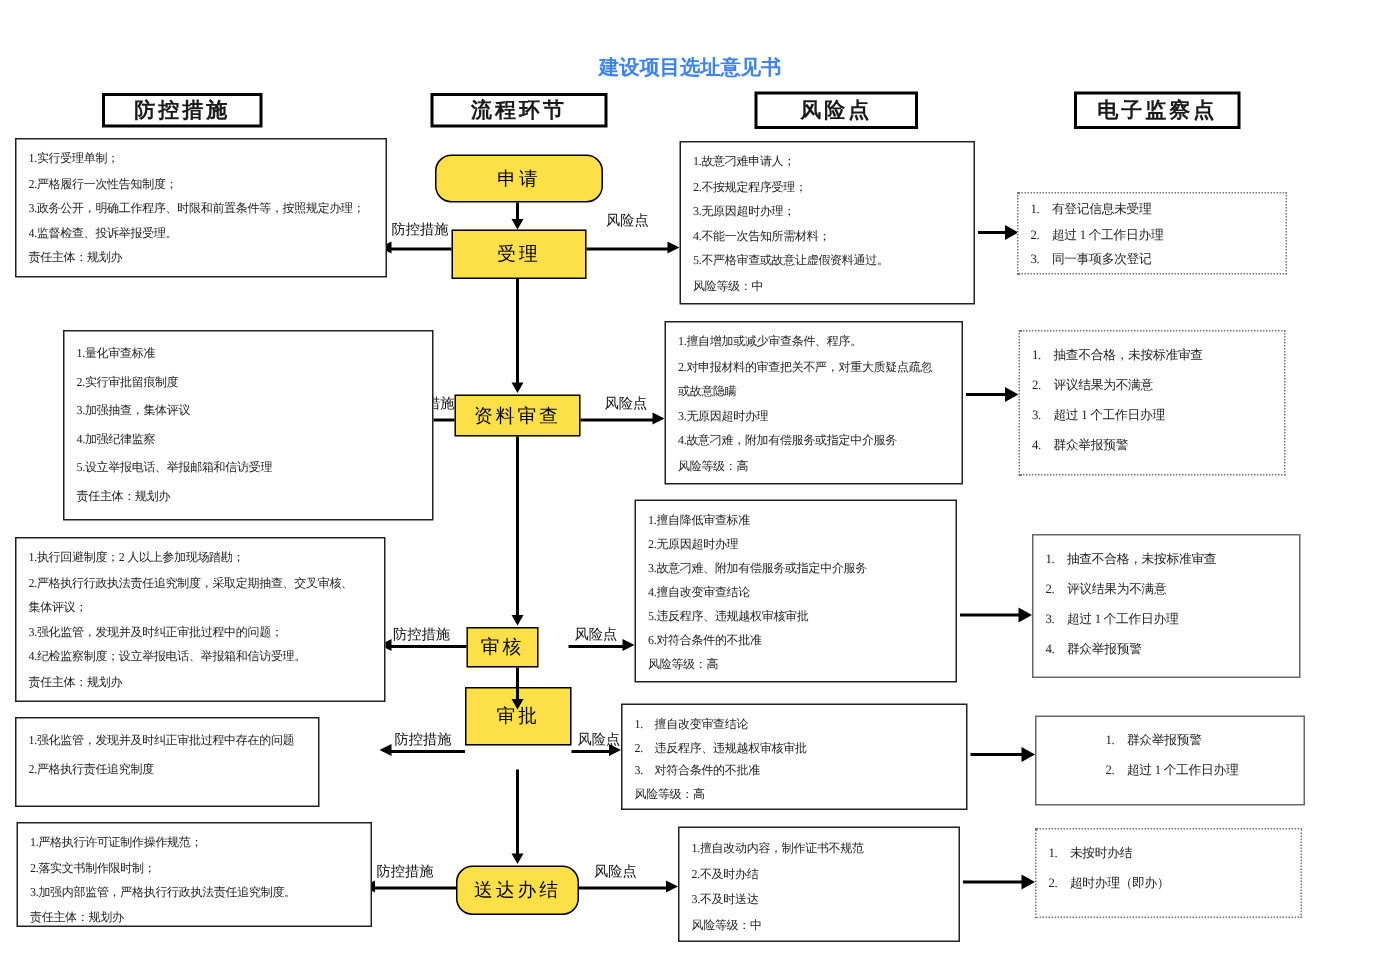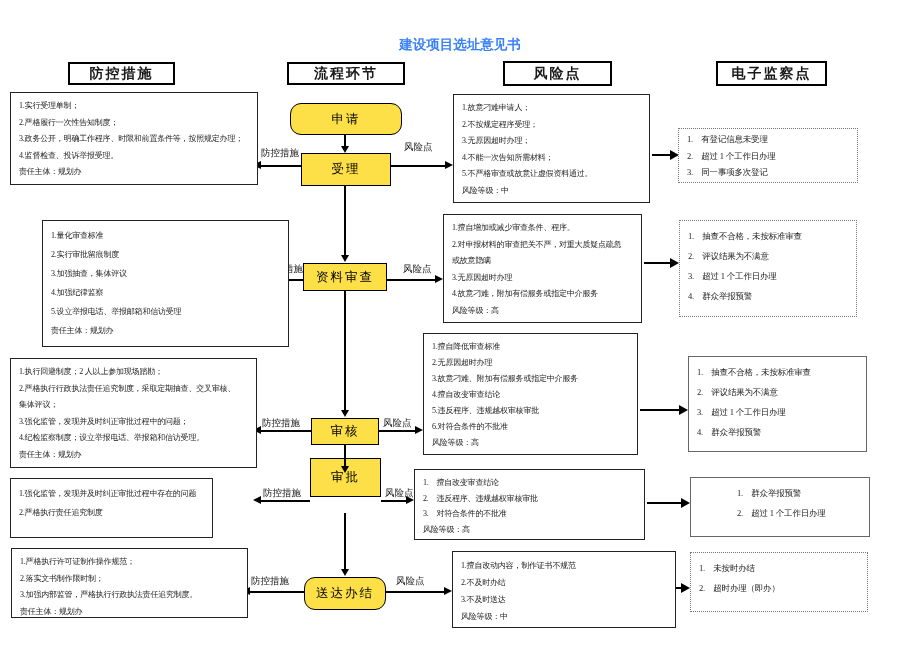--- a/index.html
+++ b/index.html
@@ -66,21 +66,21 @@
   <div class="page-title">建设项目选址意见书</div>
 
   <div class="col-header" style="left:68px;top:62px;width:107px;height:23px;">防控措施</div>
   <div class="col-header" style="left:287px;top:62px;width:118px;height:23px;">流程环节</div>
   <div class="col-header" style="left:503px;top:61px;width:109px;height:25px;">风险点</div>
   <div class="col-header" style="left:716px;top:61px;width:111px;height:25px;">电子监察点</div>
 
   <div class="node rounded" style="left:290px;top:103px;width:112px;height:32px;">申请</div>
   <div class="node" style="left:301px;top:153px;width:90px;height:33px;">受理</div>
   <div class="node" style="left:303px;top:263px;width:84px;height:28px;">资料审查</div>
-  <div class="node" style="left:311px;top:418px;width:68px;height:27px;text-align:center;">审核</div>
+  <div class="node" style="left:311px;top:418px;width:48px;height:27px;text-align:center;">审核</div>
   <div class="node" style="left:310px;top:458px;width:71px;height:39px;">审批</div>
   <div class="node rounded" style="left:304px;top:577px;width:82px;height:33px;">送达办结</div>
 
   <div class="varrow" style="left:344px;top:135px;height:12px;"></div>
   <div class="varrow" style="left:344px;top:186px;height:70px;"></div>
   <div class="varrow" style="left:344px;top:291px;height:120px;"></div>
   <div class="varrow" style="left:344px;top:445px;height:22px;"></div>
   <div class="varrow" style="left:344px;top:513px;height:57px;"></div>
 
   <div class="harrow head-left" style="left:260px;top:165px;width:41px;"></div>
@@ -172,21 +172,21 @@
       <div class="tline">5.违反程序、违规越权审核审批</div>
       <div class="tline">6.对符合条件的不批准</div>
       <div class="tline">风险等级：高</div>
     </div>
   <div class="textbox" style="left:414px;top:469px;width:231px;height:71px;line-height:15.5px;">
       <div class="tline">1.　擅自改变审查结论</div>
       <div class="tline">2.　违反程序、违规越权审核审批</div>
       <div class="tline">3.　对符合条件的不批准</div>
       <div class="tline">风险等级：高</div>
     </div>
-  <div class="textbox" style="left:452px;top:551px;width:224px;height:77px;line-height:17px;">
+  <div class="textbox" style="left:452px;top:551px;width:188px;height:77px;line-height:17px;">
       <div class="tline">1.擅自改动内容，制作证书不规范</div>
       <div class="tline">2.不及时办结</div>
       <div class="tline">3.不及时送达</div>
       <div class="tline">风险等级：中</div>
     </div>
 
   <div class="textbox dotted" style="left:678px;top:128px;width:180px;height:55px;line-height:16.5px;padding:2px 8px;font-size:8.5px;">
       <div class="tline">1.　有登记信息未受理</div>
       <div class="tline">2.　超过 1 个工作日办理</div>
       <div class="tline">3.　同一事项多次登记</div>

